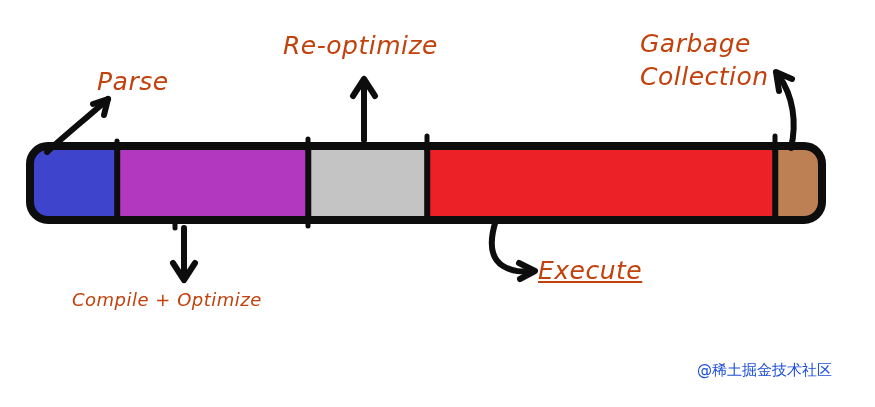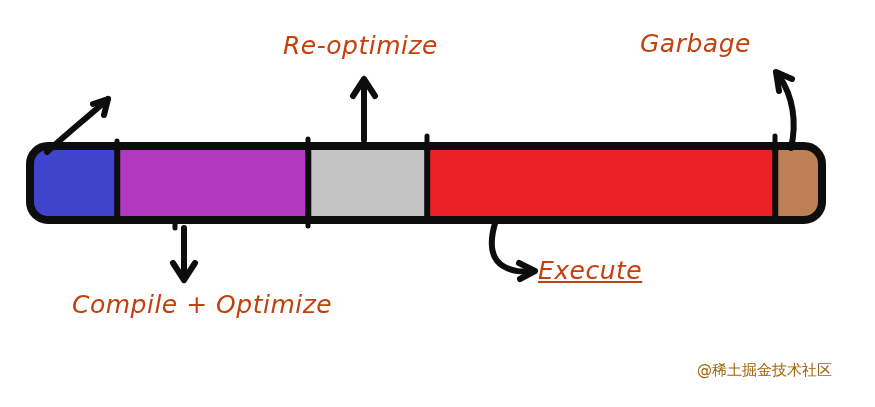--- a/index.html
+++ b/index.html
@@ -50,34 +50,34 @@
     font-size: 25px;
     text-align: left;
   }
   #label-garbage-collection .gc-line2 {
     display: block;
     margin-top: 2px;
   }
   #label-compile-optimize {
     left: 72px;
     top: 289px;
-    font-size: 25px;
+    font-size: 18px;
   }
   #label-execute {
     left: 538px;
     top: 255px;
     font-size: 25px;
     text-decoration: underline;
   }
   #watermark {
     position: absolute;
     left: 697px;
     top: 361px;
     font-size: 15px;
-    color: #a16207;
+    color: #1d4ed8;
     font-family: "DejaVu Sans", sans-serif;
     white-space: nowrap;
     user-select: none;
   }
 </style>
 </head>
 <body>
 
 <div id="canvas">
 
@@ -133,25 +133,27 @@
       <path d="M 496 220 C 489 242 490 258 503 266 C 513 272 522 272 532 271" fill="none" stroke="#0d0d0d" stroke-width="6" stroke-linecap="round"></path>
       <path d="M 535 271 L 519 263 M 535 271 L 520 279" fill="none" stroke="#0d0d0d" stroke-width="6" stroke-linecap="round"></path>
     </g>
 
     <g>
       <path d="M 791 148 C 797 122 793 96 779 76" fill="none" stroke="#0d0d0d" stroke-width="6" stroke-linecap="round"></path>
       <path d="M 776 72 L 779 91 M 776 72 L 792 79" fill="none" stroke="#0d0d0d" stroke-width="6" stroke-linecap="round"></path>
     </g>
   </svg>
 
+  <div class="hand-label" id="label-parse">Parse</div>
 
   <div class="hand-label" id="label-reoptimize">Re-optimize</div>
 
   <div class="hand-label" id="label-garbage-collection">
     <span>Garbage</span>
+    <span class="gc-line2">Collection</span>
   </div>
 
   <div class="hand-label" id="label-compile-optimize">Compile + Optimize</div>
 
   <div class="hand-label" id="label-execute">Execute</div>
 
   <div id="watermark">@稀土掘金技术社区</div>
 
 </div>
 

